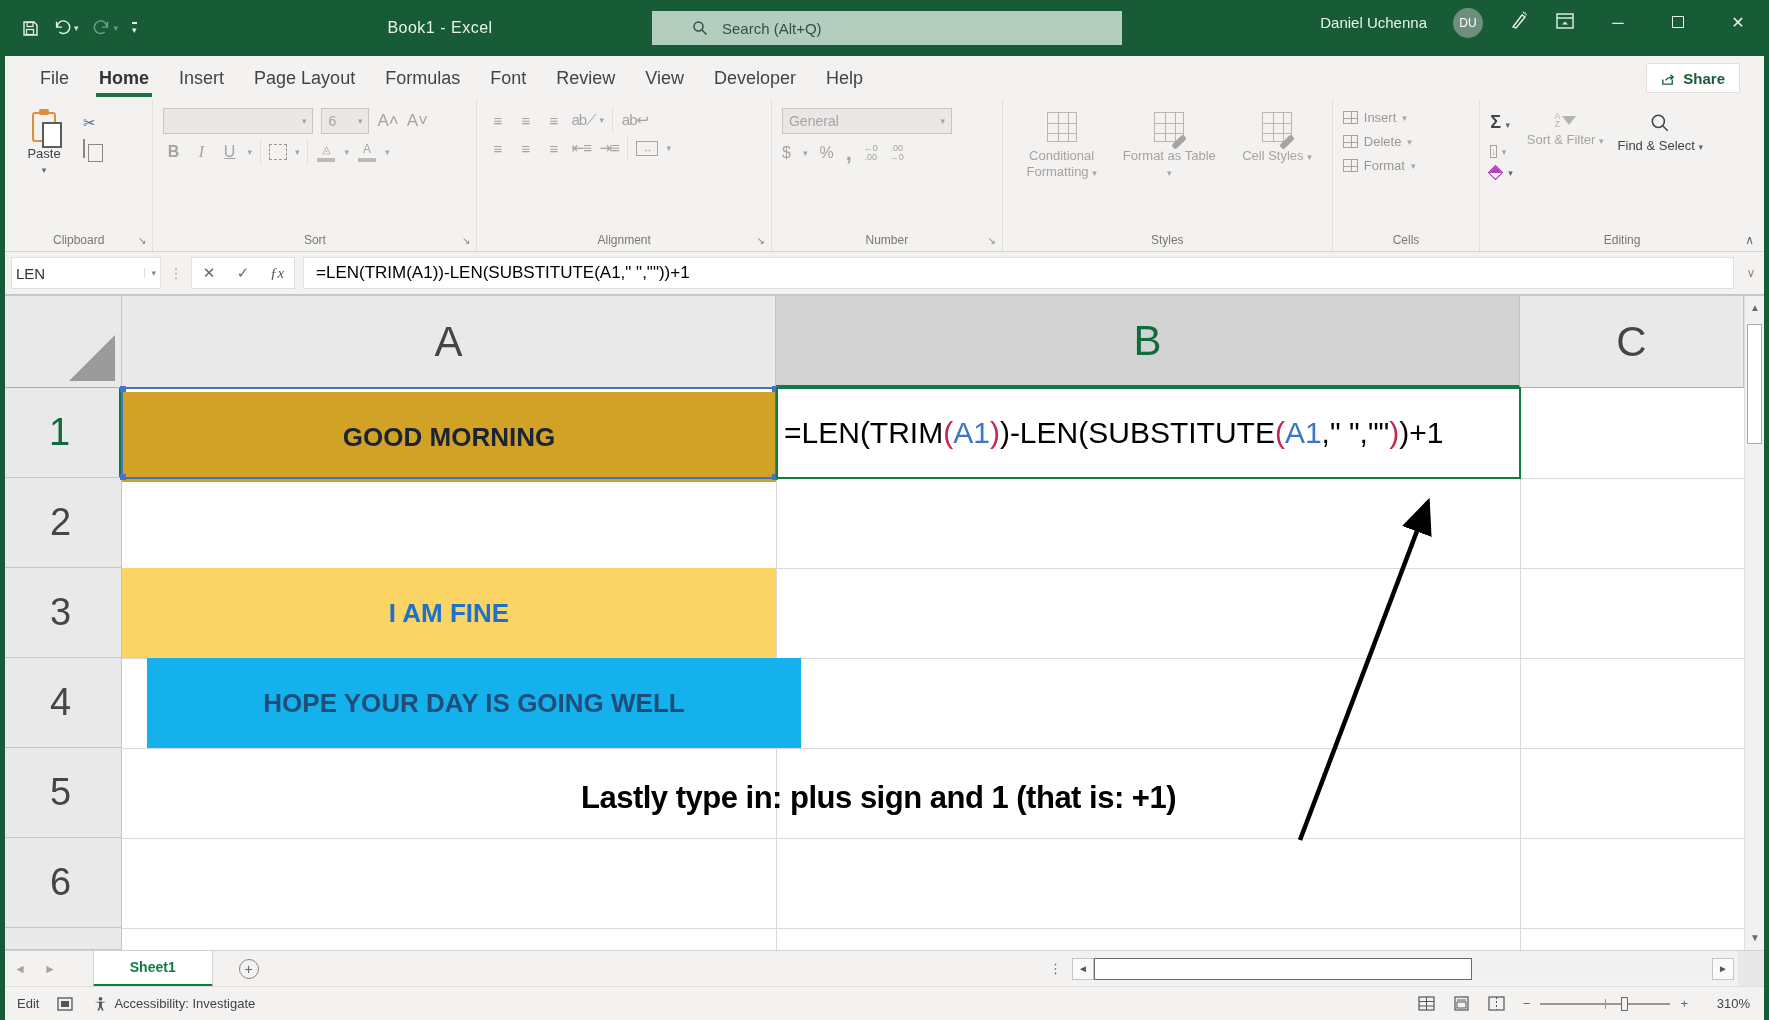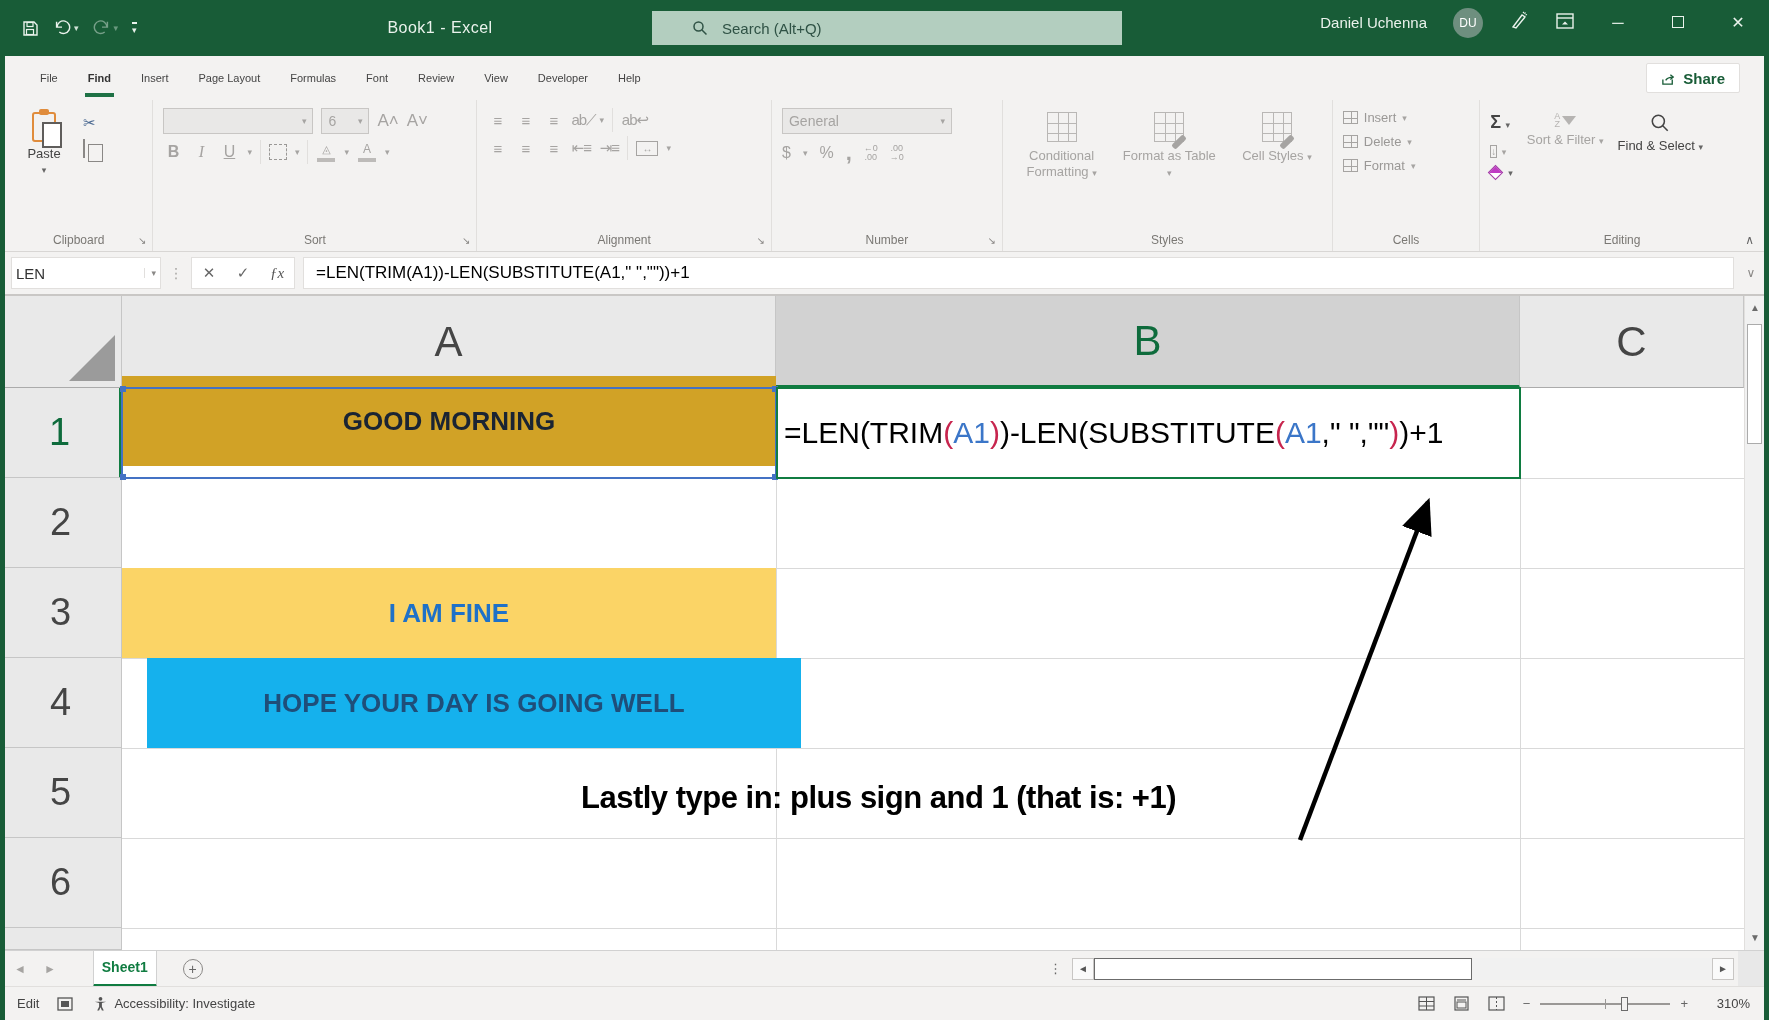--- a/index.html
+++ b/index.html
@@ -22,21 +22,21 @@
   #searchbox{position:absolute;left:652px;top:11px;width:470px;height:34px;background:#B3CEBF;display:flex;align-items:center;padding-left:40px;gap:14px;}
   #searchbox .stext{color:#2F5245;font-size:15px;}
   #tb-right{position:absolute;right:14px;top:0;height:45px;display:flex;align-items:center;gap:26px;}
   #username{font-size:15px;}
   #avatar{width:30px;height:30px;border-radius:50%;background:#6E8F7F;color:#fff;font-size:12px;display:flex;align-items:center;justify-content:center;}
   .winctl{font-size:16px;color:#EAF2EC;width:34px;text-align:center;}
   .maxbox{display:inline-block;width:12px;height:12px;border:1.5px solid #EAF2EC;}
 
   
   #tabrow{position:absolute;left:5px;top:56px;width:1759px;height:44px;background:#F3F2F1;display:flex;align-items:center;padding-left:20px;}
-  .rtab{padding:0 15px;font-size:11px;color:#444;height:44px;display:flex;align-items:center;position:relative;}
+  .rtab{padding:0 15px;font-size:18px;color:#444;height:44px;display:flex;align-items:center;position:relative;}
   .rtab.active{font-weight:bold;color:#333;}
   .rtab.active::after{content:"";position:absolute;left:12px;right:12px;bottom:3px;height:4px;background:#1E7145;}
   #sharebtn{position:absolute;right:24px;top:7px;height:30px;background:#fff;border:1px solid #E1DFDD;border-radius:2px;display:flex;align-items:center;gap:7px;padding:0 14px;color:#185C37;font-size:15px;font-weight:bold;}
 
   
   #ribbon{position:absolute;left:5px;top:100px;width:1759px;height:152px;background:#F3F2F1;border-bottom:1px solid #D8D6D4;display:flex;}
   .rgroup{position:relative;height:100%;padding:8px 6px 24px 10px;display:flex;gap:10px;}
   .rgroup+.rgroup{border-left:1px solid #E1DFDD;}
   .glabel{position:absolute;bottom:4px;left:0;right:0;text-align:center;font-size:12px;color:#7A7874;margin-top:16px;}
   .launcher{position:absolute;bottom:5px;right:6px;font-size:10px;color:#8A8886;}
@@ -140,21 +140,21 @@
   #arrow-svg{position:absolute;left:0;top:0;width:1769px;height:654px;pointer-events:none;}
 
   
   #vscroll{position:absolute;left:1744px;top:0;width:20px;height:654px;background:#F1F1F1;border-left:1px solid #E1DFDD;}
   .varrow{position:absolute;left:0;width:20px;height:24px;text-align:center;font-size:10px;color:#6B6B6B;line-height:24px;}
   #vthumb{position:absolute;left:2px;top:28px;width:15px;height:120px;background:#fff;border:1px solid #ABABAB;}
 
   
   #sheetbar{position:absolute;left:5px;top:950px;width:1759px;height:36px;background:#F3F2F1;border-top:1px solid #D1D1D1;display:flex;align-items:center;font-size:14px;}
   .navarr{color:#A6A4A2;font-size:12px;padding:0 9px;}
-  #sheettab{height:36px;background:#fff;border-right:1px solid #D1D1D1;border-left:1px solid #D1D1D1;display:flex;align-items:center;padding:0 8px;color:#107C41;font-weight:bold;border-bottom:3px solid #107C41;margin-left:28px;}
+  #sheettab{height:36px;background:#fff;border-right:1px solid #D1D1D1;border-left:1px solid #D1D1D1;display:flex;align-items:center;padding:0 36px;color:#107C41;font-weight:bold;border-bottom:3px solid #107C41;margin-left:28px;}
   #addsheet{width:20px;height:20px;border:1px solid #8A8886;border-radius:50%;color:#666;font-size:14px;line-height:18px;text-align:center;margin-left:26px;}
   #hscroll{display:flex;align-items:center;margin-left:auto;}
   #hscroll .dots{color:#666;padding:0 10px;font-size:13px;}
   .harrow{width:22px;height:22px;border:1px solid #C8C6C4;background:#FAFAFA;color:#555;font-size:10px;text-align:center;line-height:20px;}
   #hthumb{width:378px;height:22px;background:#fff;border:1px solid #6B6B6B;}
   #htrack{width:240px;height:22px;background:#F1F1F1;}
   #sb-corner{width:26px;height:36px;background:#E8E8E8;margin-left:4px;}
 
   
   #statusbar{position:absolute;left:5px;top:986px;width:1759px;height:34px;background:#F3F2F1;border-top:1px solid #E1DFDD;display:flex;align-items:center;font-size:13px;color:#444;}
@@ -223,21 +223,21 @@
           </svg>
       </span>
       <span class="winctl">─</span>
       <span class="winctl"><span class="maxbox"></span></span>
       <span class="winctl">✕</span>
     </div>
   </div>
 
   <div id="tabrow">
     <span class="rtab">File</span>
-    <span class="rtab active">Find</span>
+    <span class="rtab active">Home</span>
     <span class="rtab">Insert</span>
     <span class="rtab">Page Layout</span>
     <span class="rtab">Formulas</span>
     <span class="rtab">Font</span>
     <span class="rtab">Review</span>
     <span class="rtab">View</span>
     <span class="rtab">Developer</span>
     <span class="rtab">Help</span>
     <span id="sharebtn">
       <svg width="15" height="15" viewBox="0 0 16 16">
@@ -448,21 +448,21 @@
 
     <div class="gl-v" style="left:776px;"></div>
     <div class="gl-v" style="left:1520px;"></div>
     <div class="gl-h" style="top:182px;"></div>
     <div class="gl-h" style="top:272px;"></div>
     <div class="gl-h" style="top:362px;"></div>
     <div class="gl-h" style="top:452px;"></div>
     <div class="gl-h" style="top:542px;"></div>
     <div class="gl-h" style="top:632px;"></div>
 
-    <div class="band" style="top: 80px; background-color: rgb(209, 162, 38); color: rgb(26, 36, 51);">GOOD MORNING</div>
+    <div class="band" style="top: 96px; background-color: rgb(209, 162, 38); color: rgb(26, 36, 51);">GOOD MORNING</div>
     <div class="band" style="top: 272px; background-color: rgb(251, 212, 102); color: rgb(30, 113, 200);">I AM FINE</div>
     <div class="band" style="top: 362px; background-color: rgb(21, 177, 237); color: rgb(31, 78, 121); margin-left: 25px;">HOPE YOUR DAY IS GOING WELL</div>
 
     <div id="a1-border">
       <span class="handle" style="left:-3px;top:-3px;"></span>
       <span class="handle" style="right:-3px;top:-3px;"></span>
       <span class="handle" style="left:-3px;bottom:-3px;"></span>
       <span class="handle" style="right:-3px;bottom:-3px;"></span>
     </div>
 

